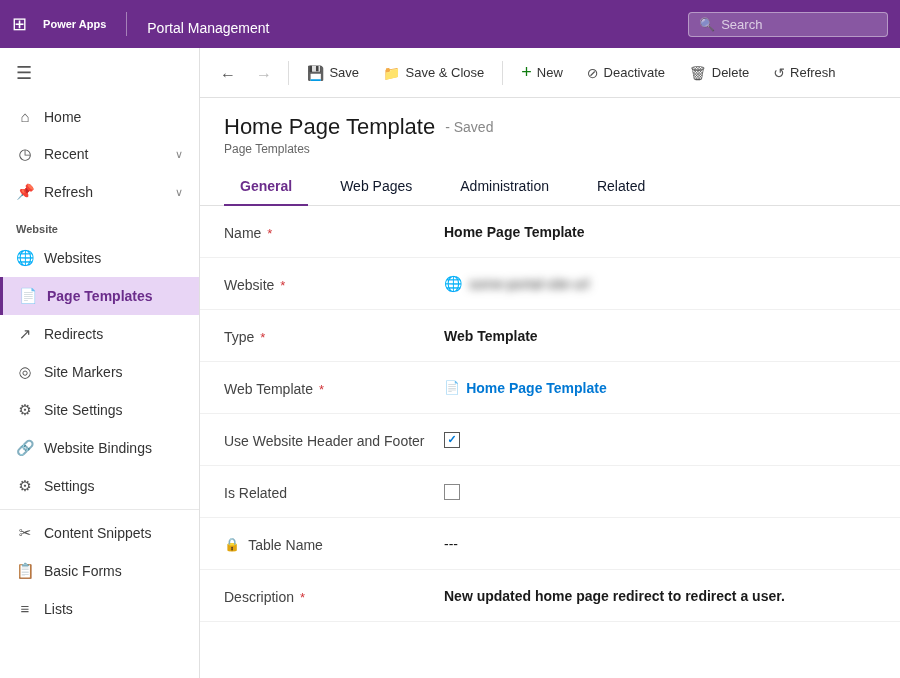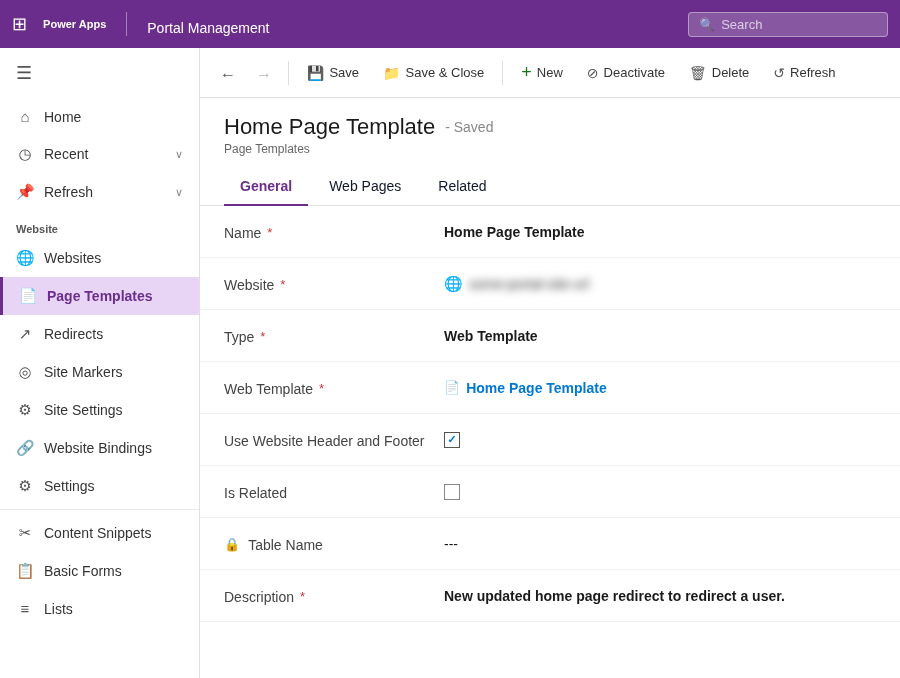--- a/index.html
+++ b/index.html
@@ -191,21 +191,21 @@
       color: #666;
       margin-top: 2px;
     }
 
     
     .tabs {
       display: flex;
       padding: 0 24px;
       border-bottom: 1px solid #e0e0e0;
       margin-top: 12px;
-      gap: 5px;
+      gap: 16px;
     }
     .tab {
       padding: 10px 16px;
       cursor: pointer;
       font-size: 14px;
       color: #0f172a;
       border-bottom: 2px solid transparent;
       margin-bottom: -1px;
     }
     .tab.active {
@@ -224,21 +224,21 @@
       min-height: 52px;
       border-bottom: 1px solid #f0f0f0;
       padding: 12px 24px;
     }
     .field-label {
       width: 220px;
       flex-shrink: 0;
       font-size: 14px;
       color: #444;
       display: flex;
-      align-items: center;
+      align-items: flex-end;
       gap: 6px;
       padding-top: 2px;
     }
     .field-required {
       color: #d13438;
       font-size: 13px;
     }
     .field-value {
       flex: 1;
       font-size: 14px;
@@ -405,20 +405,21 @@
         <div class="form-title">
           <span>Home Page Template</span>
           <span class="saved-badge">- Saved</span>
         </div>
         <div class="form-subtitle">Page Templates</div>
       </div>
 
       <div class="tabs">
         <div class="tab active">General</div>
         <div class="tab">Web Pages</div>
+        <div class="tab">Administration</div>
         <div class="tab">Related</div>
       </div>
 
       <div class="form-fields">
 
         <div class="field-row">
           <div class="field-label">
             <span>Name</span>
             <span class="field-required">*</span>
           </div>

